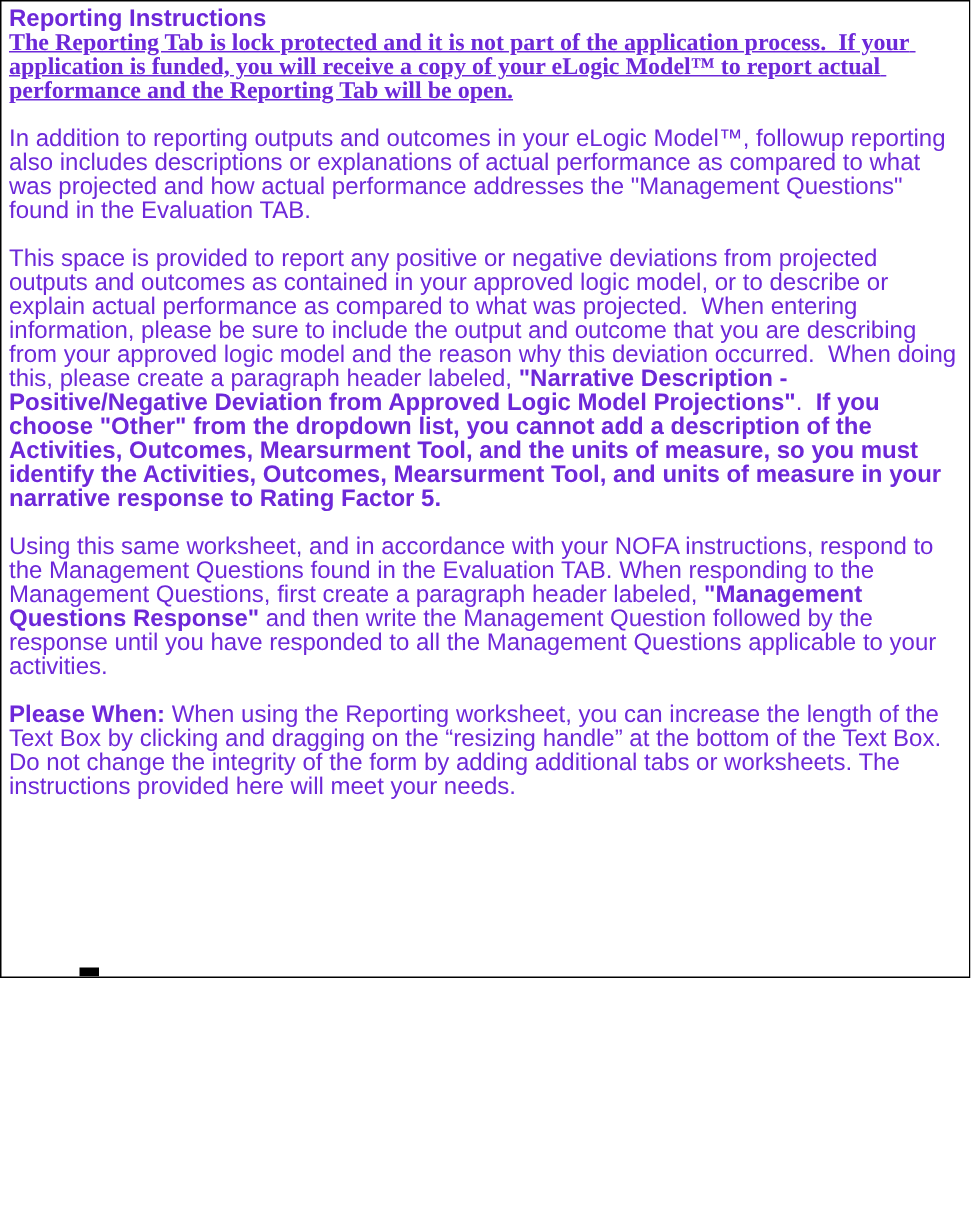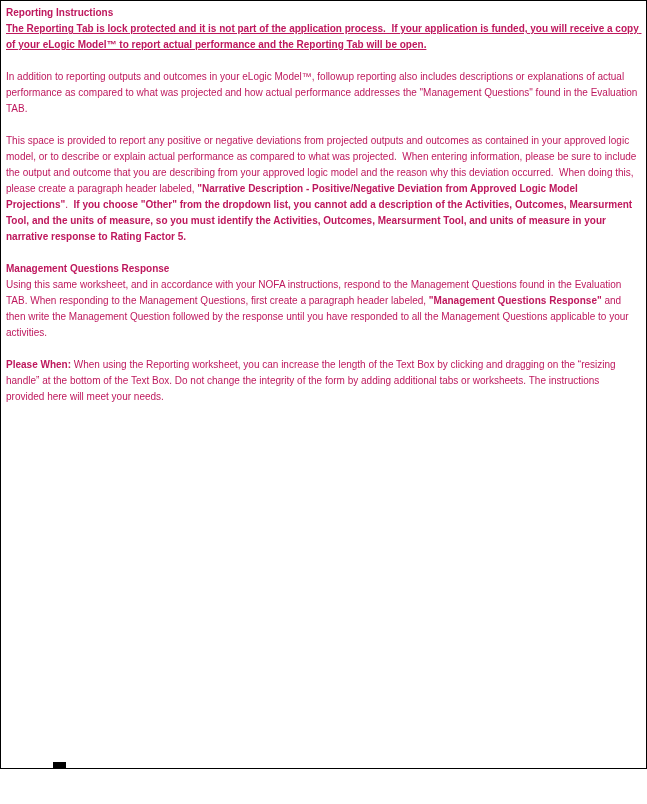--- a/index.html
+++ b/index.html
@@ -3,45 +3,46 @@
 <meta charset="utf-8">
 <style>
   html, body {
     margin: 0;
     padding: 0;
     background: #ffffff;
   }
   .page {
     position: relative;
     width: 647px;
-    height: 769px;
+    height: 652px;
     box-sizing: border-box;
     border: 1px solid #000000;
     background: #ffffff;
     font-family: "Liberation Sans", "DejaVu Sans", sans-serif;
-    font-size: 10px;
+    font-size: 16px;
     line-height: 16px;
-    color: #be185d;
+    color: #6d28d9;
     padding: 4px 6px 0 5px;
     overflow: hidden;
   }
   .block {
     margin: 0 0 16px 0;
     white-space: pre-wrap;
   }
   .heading {
     margin: 0;
     font-weight: bold;
     white-space: pre-wrap;
   }
   .bold {
     font-weight: bold;
   }
   .underline {
     text-decoration: underline;
+    font-family: Liberation Serif, serif;
   }
   .bottom-mark {
     position: absolute;
     left: 52px;
     bottom: 0;
     width: 13px;
     height: 6px;
     background: #000000;
   }
 </style>
@@ -51,20 +52,19 @@
 <div class="page">
 
   <div class="heading block">Reporting Instructions</div>
 
   <p class="block"><span class="bold underline">The Reporting Tab is lock protected and it is not part of the application process.  If your application is funded, you will receive a copy of your eLogic Model™ to report actual performance and the Reporting Tab will be open.</span></p>
 
   <p class="block">In addition to reporting outputs and outcomes in your eLogic Model™, followup reporting also includes descriptions or explanations of actual performance as compared to what was projected and how actual performance addresses the "Management Questions" found in the Evaluation TAB.</p>
 
   <p class="block"><span>This space is provided to report any positive or negative deviations from projected outputs and outcomes as contained in your approved logic model, or to describe or explain actual performance as compared to what was projected.  When entering information, please be sure to include the output and outcome that you are describing from your approved logic model and the reason why this deviation occurred.  When doing this, please create a paragraph header labeled, </span><span class="bold">"Narrative Description - Positive/Negative Deviation from Approved Logic Model Projections"</span><span>.  </span><span class="bold">If you choose "Other" from the dropdown list, you cannot add a description of the Activities, Outcomes, Mearsurment Tool, and the units of measure, so you must identify the Activities, Outcomes, Mearsurment Tool, and units of measure in your narrative response to Rating Factor 5.</span></p>
 
-  <div class="heading">Management Questions Response</div>
   <p class="block"><span>Using this same worksheet, and in accordance with your NOFA instructions, respond to the Management Questions found in the Evaluation TAB. When responding to the Management Questions, first create a paragraph header labeled, </span><span class="bold">"Management Questions Response"</span><span> and then write the Management Question followed by the response until you have responded to all the Management Questions applicable to your activities.</span></p>
 
   <p class="block"><span class="bold">Please When:</span><span> When using the Reporting worksheet, you can increase the length of the Text Box by clicking and dragging on the “resizing handle” at the bottom of the Text Box. Do not change the integrity of the form by adding additional tabs or worksheets. The instructions provided here will meet your needs.</span></p>
 
   <div class="bottom-mark"></div>
 
 </div>
 
 </body></html>

